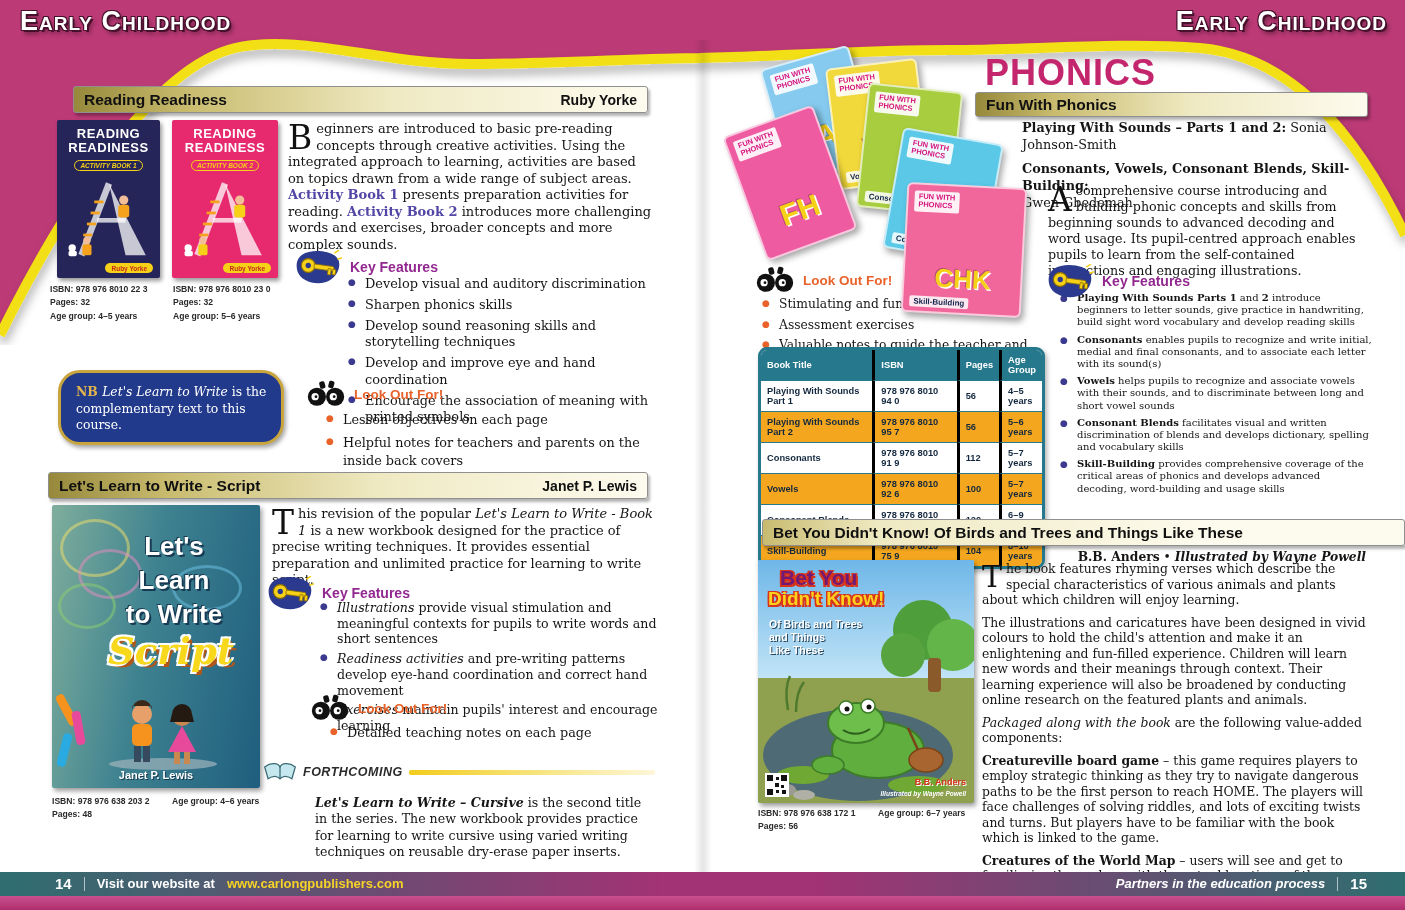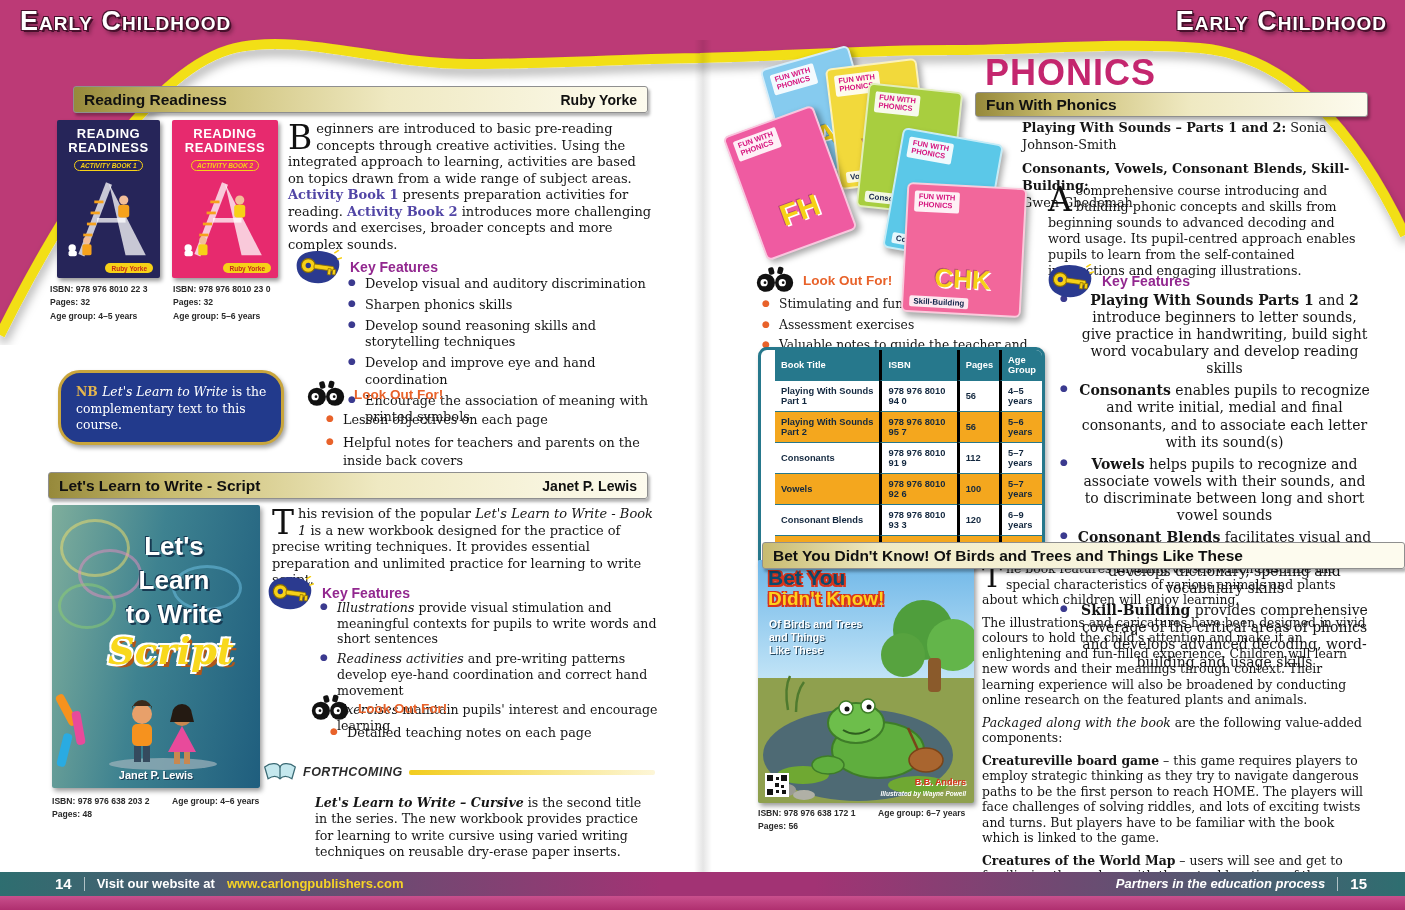--- a/index.html
+++ b/index.html
@@ -38,21 +38,21 @@
 
   
   .feat-head { position:absolute; display:flex; align-items:center; gap:8px; z-index:3; }
   .feat-head .kf-title { font:bold 14px "Liberation Sans",sans-serif; color:#92278F; }
   .feat-head .lo-title { font:bold 13.5px "Liberation Sans",sans-serif; color:#E8622A; }
 
   ul.blist { position:absolute; list-style:none; font:12.8px/1.3 "DejaVu Serif",serif; color:#151515; }
   ul.blist li { position:relative; padding-left:17px; margin-bottom:4px; }
   ul.blist li::before { content:"\25CF"; position:absolute; left:0; top:1px; font-size:9px; color:#3B3A8F; }
   ul.blist.orange li::before { color:#E8622A; }
-  ul.blist.tight { font-size:14px; line-height:1.22;text-align:center; }
+  ul.blist.tight { font-size:10px; line-height:1.22; }
   ul.blist.tight li { margin-bottom:5px; }
 
   
   .nb-box { position:absolute; background:#223A8C; border:3px solid #C9A63D; border-radius:22px;
             box-shadow:2px 3px 4px rgba(0,0,0,.35); color:#fff; padding:11px 13px 10px 15px;
             font:12.4px/1.35 "DejaVu Serif",serif; }
   .nb-box .nb-label { color:#E3B54D; font-weight:bold; }
 
   
   .forthcoming { position:absolute; display:flex; align-items:center; gap:6px; }
@@ -95,34 +95,34 @@
               white-space:pre-line; }
   .fc-letters { position:absolute; left:0; bottom:18px; width:100%; text-align:center;
                 font:bold 30px "Liberation Sans",sans-serif; color:#F7D117;
                 text-shadow:1.5px 1.5px 0 #fff, -1px -1px 0 rgba(0,0,0,.25); }
   .fc-label { position:absolute; left:6px; bottom:4px; background:rgba(255,255,255,.85); color:#14264C;
               font:bold 8px "Liberation Sans",sans-serif; padding:1px 4px; border-radius:2px; }
 
   
   .ptable { position:absolute; left:758px; top:347px; width:287px; border-collapse:separate; border-spacing:0;
             border:3px solid #26788C; border-radius:9px; overflow:hidden; background:#fff;
-            box-shadow:2px 3px 5px rgba(0,0,0,.3); font:bold 9.3px "Liberation Sans",sans-serif;padding-left:14px; }
+            box-shadow:2px 3px 5px rgba(0,0,0,.3); font:bold 9.3px "Liberation Sans",sans-serif; }
   .ptable th { background:#26788C; color:#fff; text-align:left; padding:5px 6px; font-weight:bold; }
   .ptable td { padding:5px 6px; color:#13283F; border-top:1px solid #26788C; }
   .ptable td + td, .ptable th + th { border-left:3px solid #000000; }
   .ptable tbody tr:nth-child(even) td { background:#F4A71E; }
 
   
   .phonics-title { position:absolute; left:985px; top:52px; font:900 36px "Liberation Sans",sans-serif;
                    color:#C4266E; letter-spacing:1px; z-index:5; }
 
   
   .bet-cover { position:absolute; left:758px; top:560px; width:216px; height:243px; border-radius:2px;
                overflow:hidden; box-shadow:2px 3px 5px rgba(0,0,0,.4); background:#7FC4EE; }
-  .bet-t1 { position:absolute; left:10px; top:6px; font:900 21px "Liberation Sans",sans-serif; color:#0c4a6e;
+  .bet-t1 { position:absolute; left:22px; top:6px; font:900 21px "Liberation Sans",sans-serif; color:#701a75;
             text-shadow:-1.5px -1.5px 0 #D8341C, 1.5px -1.5px 0 #D8341C, -1.5px 1.5px 0 #D8341C, 2px 2px 0 #D8341C; }
   .bet-t2 { position:absolute; left:10px; top:28px; font:900 19px "Liberation Sans",sans-serif; color:#FFD21E;
             text-shadow:-1.5px -1.5px 0 #D8341C, 1.5px -1.5px 0 #D8341C, -1.5px 1.5px 0 #D8341C, 2px 2px 0 #D8341C; }
   .bet-sub { position:absolute; left:11px; top:58px; font:bold 10.5px/1.25 "Liberation Sans",sans-serif;
              color:#fff; text-shadow:1px 1px 0 #24455c; }
   .bet-author { position:absolute; right:8px; bottom:16px; font:bold 9px "Liberation Sans",sans-serif;
                 color:#D8341C; text-shadow:1px 1px 0 #fff; }
   .bet-illus { position:absolute; right:8px; bottom:6px; font:bold italic 6.5px "Liberation Sans",sans-serif; color:#fff; }
   .qr { position:absolute; left:7px; bottom:6px; }
 
@@ -506,21 +506,21 @@
         </tr>
         <tr>
           <td>Skill-Building</td>
           <td>978 976 8010 75 9</td>
           <td>104</td>
           <td>8–10 years</td>
         </tr>
       </tbody>
   </table>
 
-  <div class="secbar cream" style="left:762px; top:542px; width:643px;">
+  <div class="secbar cream" style="left:762px; top:519px; width:643px;">
     <span class="bar-title">Bet You Didn't Know! Of Birds and Trees and Things Like These</span>
   </div>
 
   <div class="bet-byline">
     <span class="b">B.B. Anders</span>
     <span>•</span>
     <span class="bi">Illustrated by Wayne Powell</span>
   </div>
 
   <div class="bet-cover">

